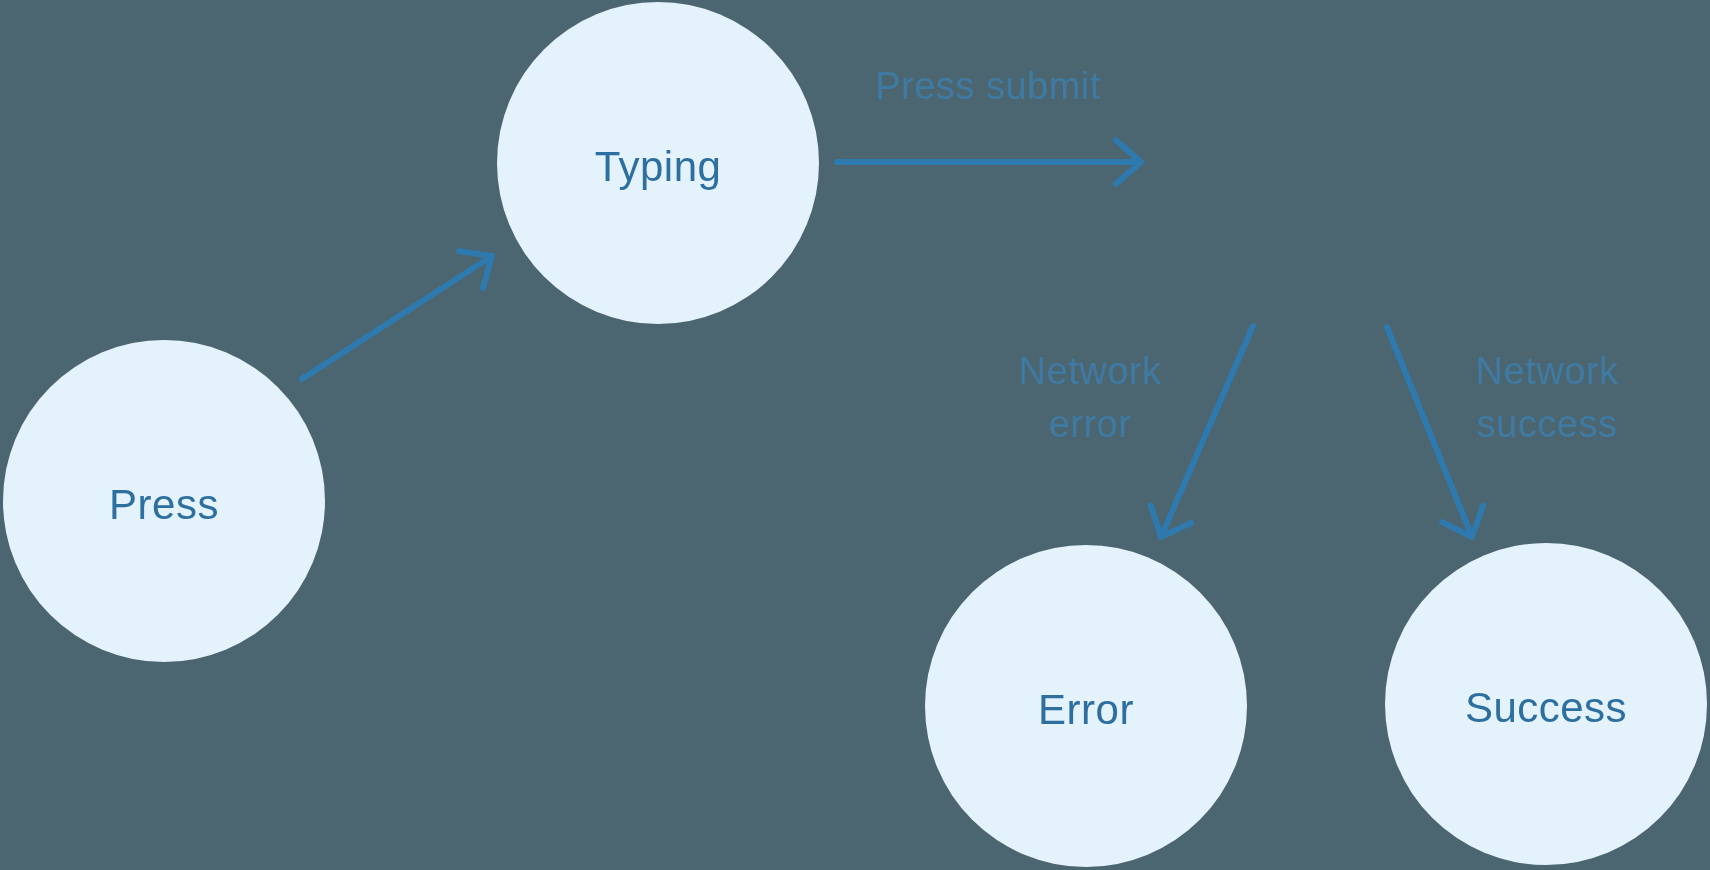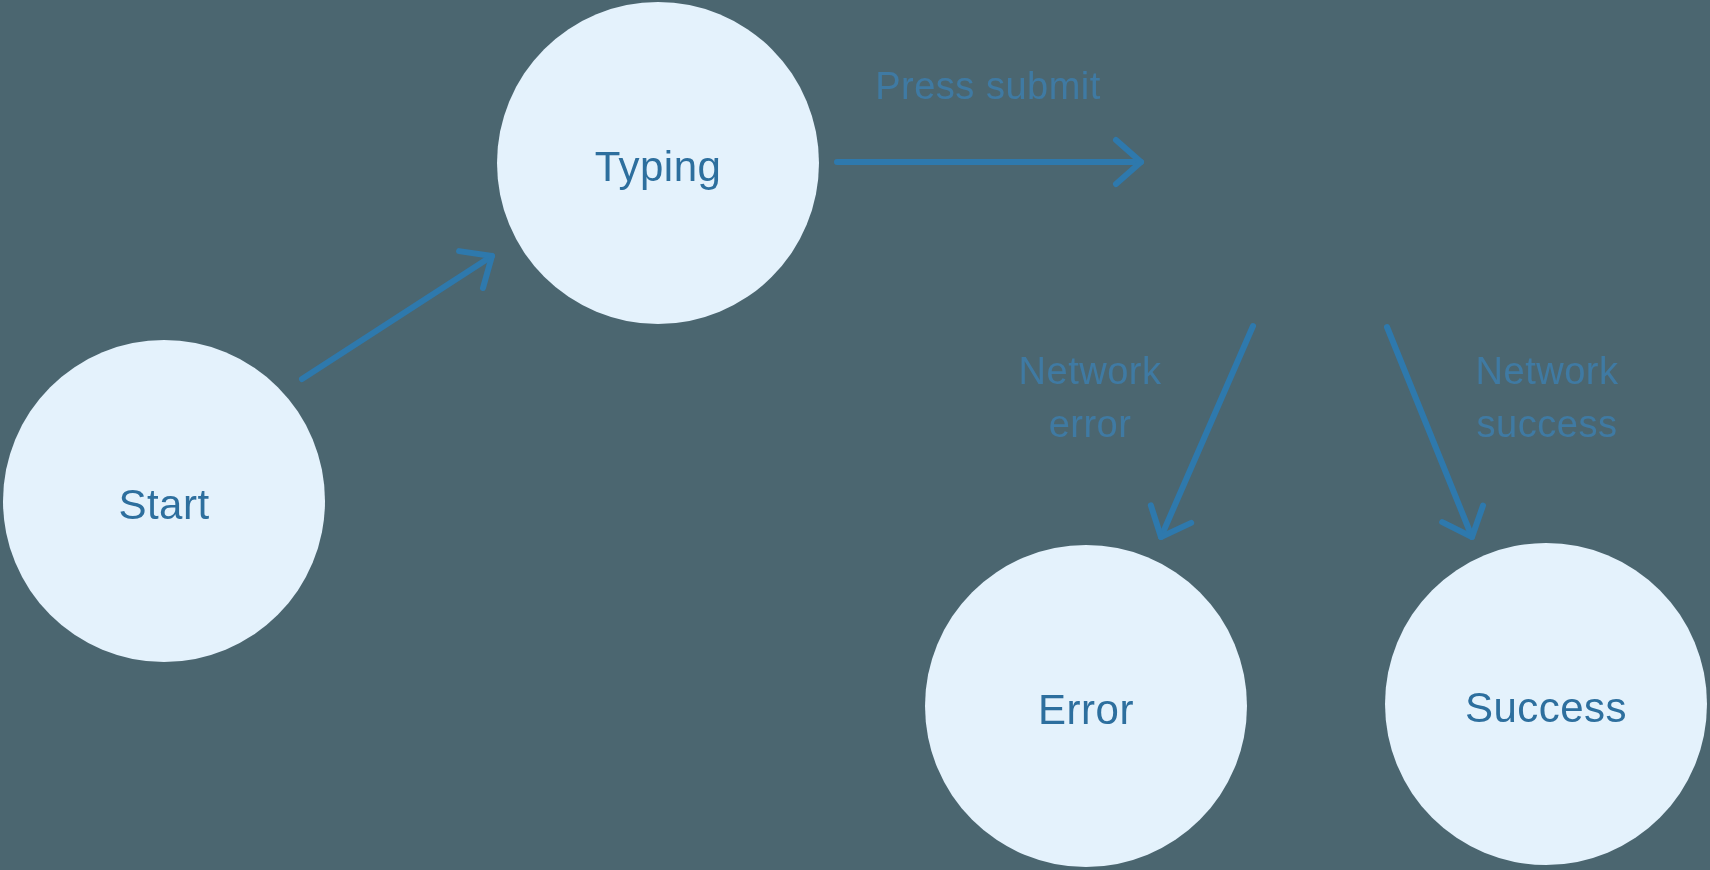--- a/index.html
+++ b/index.html
@@ -85,21 +85,21 @@
         <path class="arrow-head" d="M 5 9 L 30 31 L 5 53"></path>
       </marker>
     </defs>
     <path class="edge-line" d="M 302 379 L 492 256" marker-end="url(#chevron)"></path>
     <path class="edge-line" d="M 837 162 L 1141 162" marker-end="url(#chevron)"></path>
     <path class="edge-line" d="M 1253 326 L 1161 537" marker-end="url(#chevron)"></path>
     <path class="edge-line" d="M 1387 327 L 1472 537" marker-end="url(#chevron)"></path>
   </svg>
 
   <div class="node node-empty">
-    <span class="node-label">Start</span>
+    <span class="node-label">Press</span>
   </div>
 
   <div class="node node-typing">
     <span class="node-label">Typing</span>
   </div>
 
 
   <div class="node node-error">
     <span class="node-label">Error</span>
   </div>

